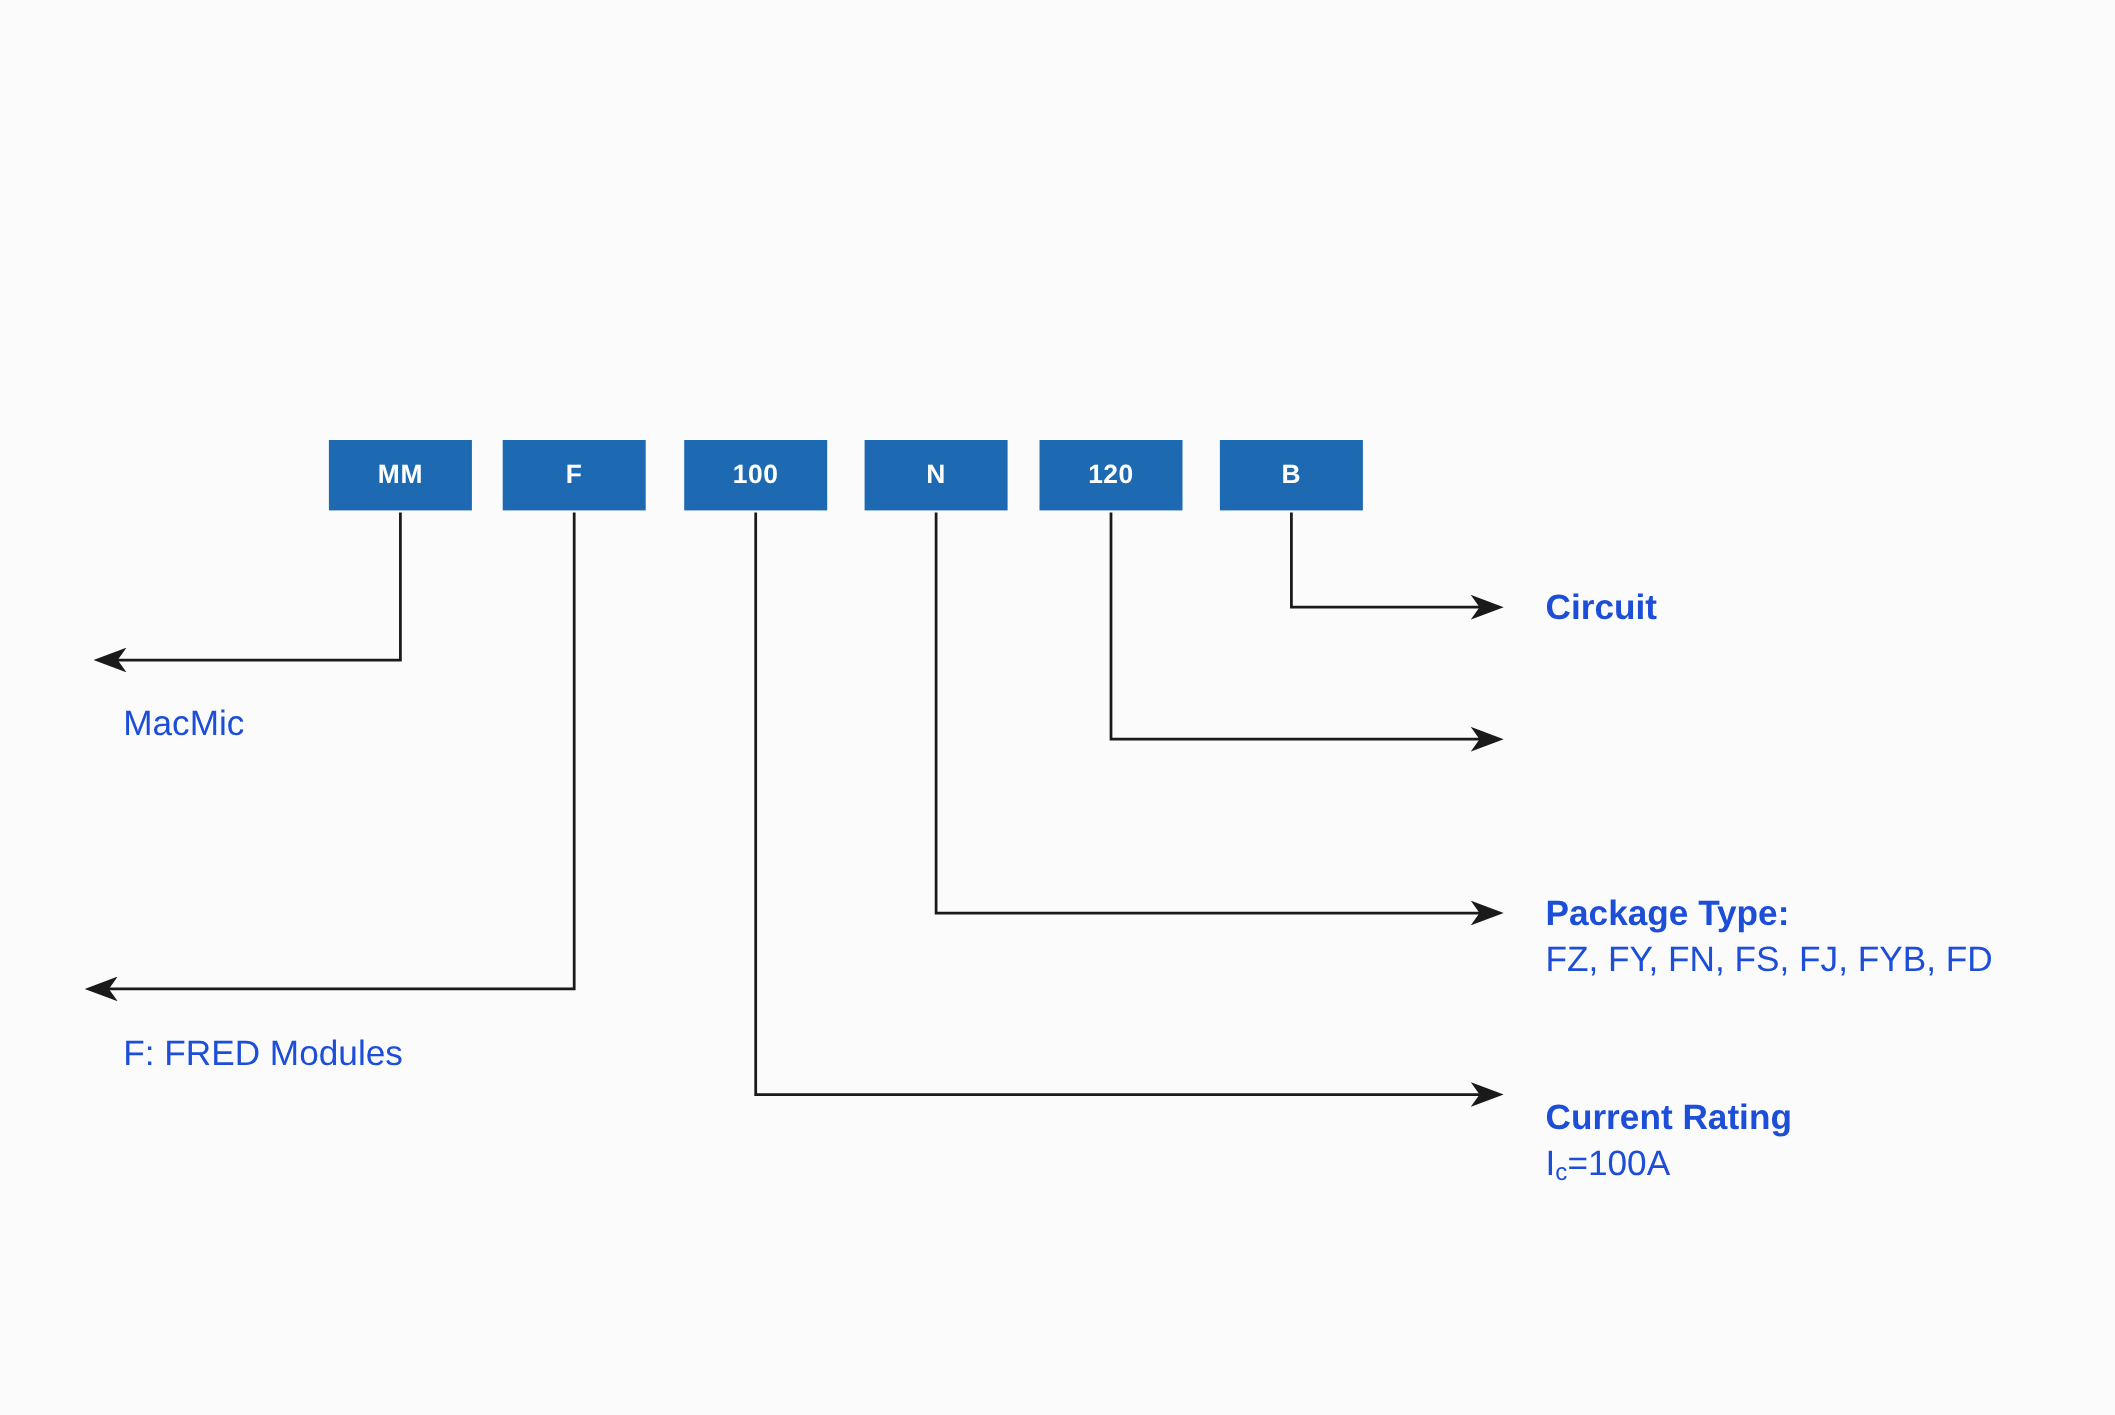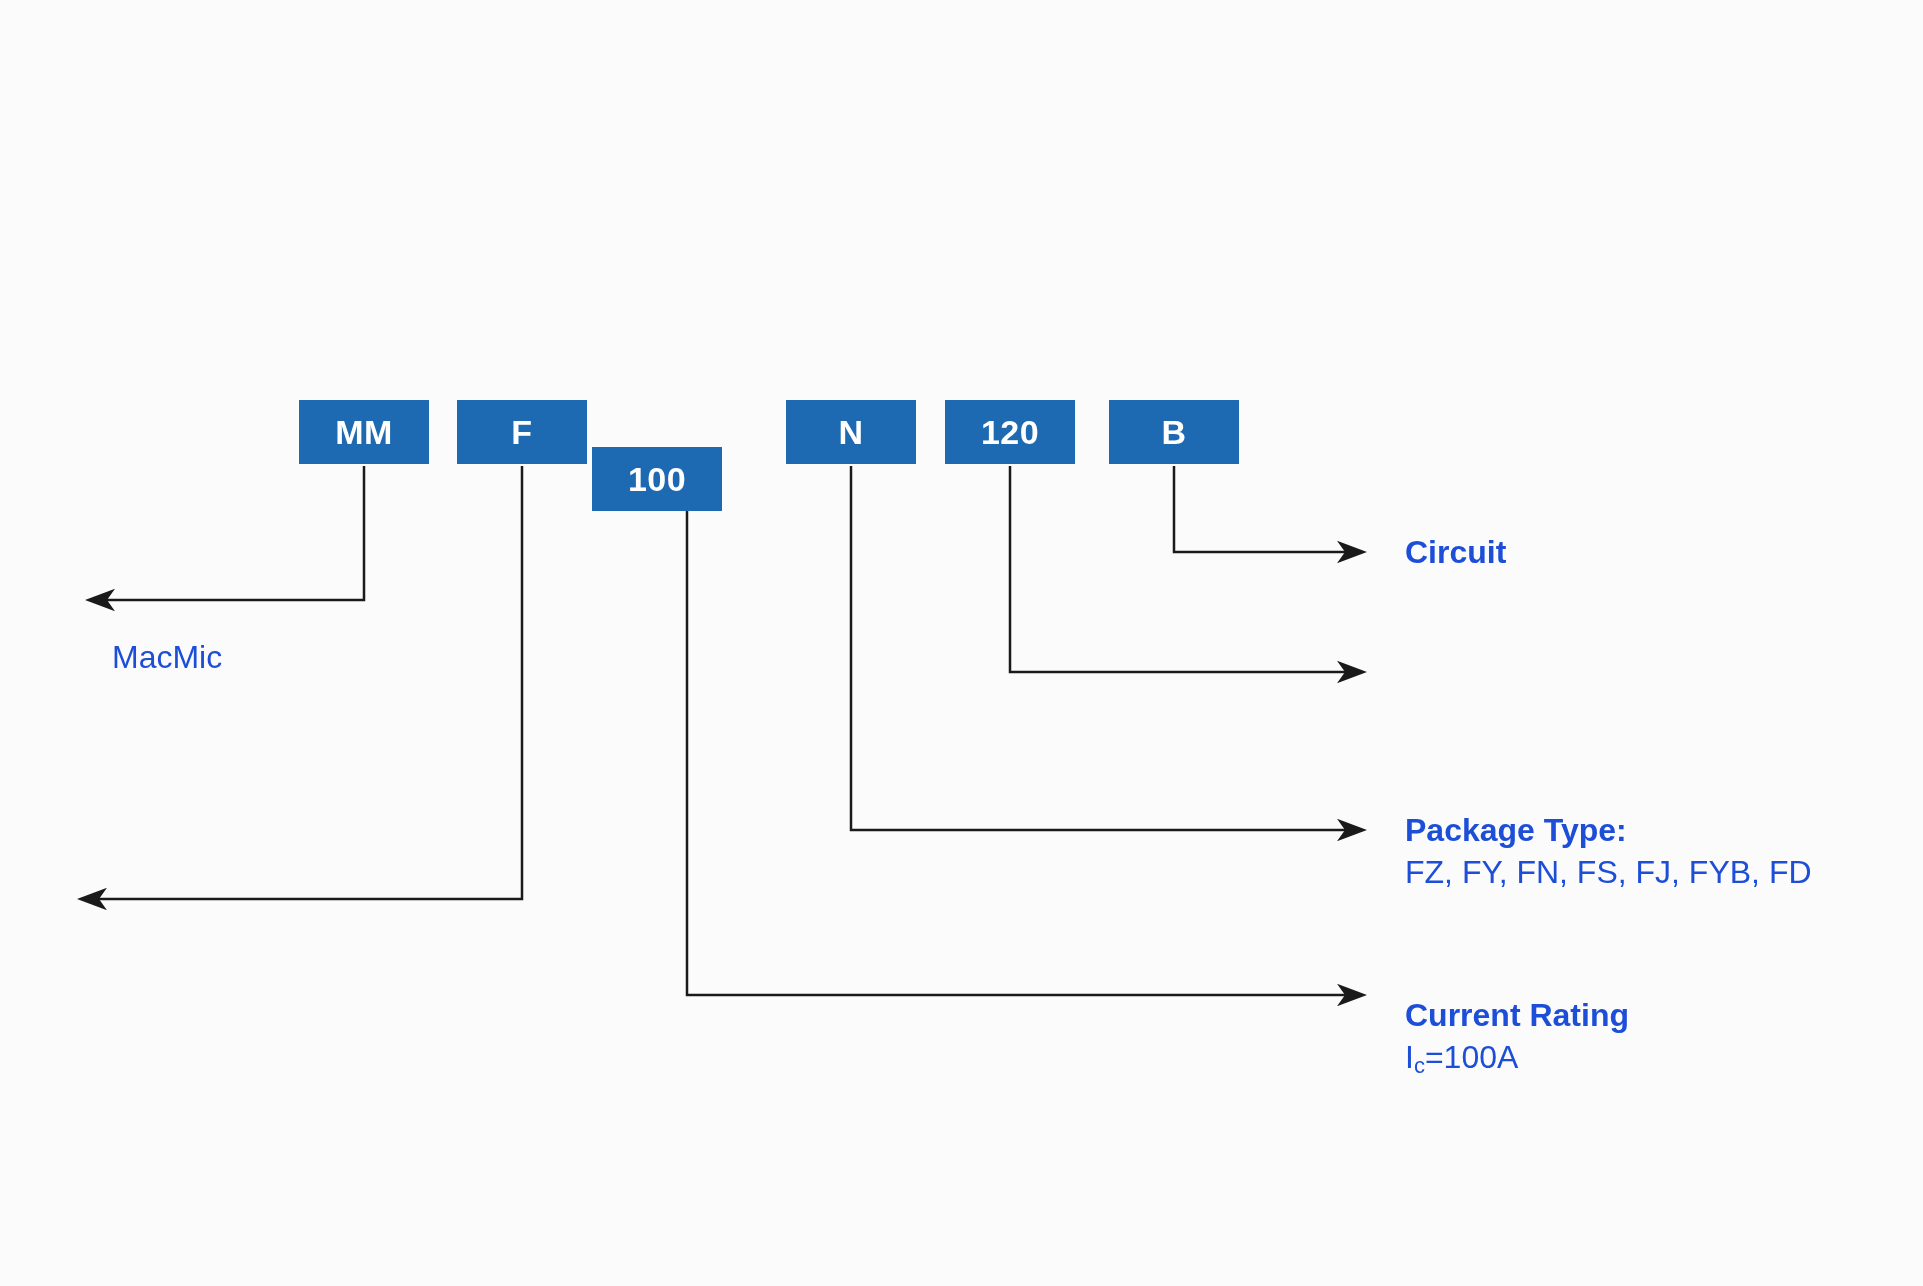--- a/index.html
+++ b/index.html
@@ -23,21 +23,21 @@
     height: 1286px;
     pointer-events: none;
   }
   .seg {
     position: absolute;
     top: 400px;
     width: 130px;
     height: 64px;
     background: #1e6ab2;
     color: #ffffff;
-    font-size: 34px;
+    font-size: 24px;
     font-weight: bold;
     display: flex;
     align-items: center;
     justify-content: center;
     letter-spacing: 0.5px;
   }
   .lbl {
     position: absolute;
     color: #1d4ed8;
     font-size: 32px;
@@ -72,27 +72,28 @@
 
     <polyline points="851,466 851,830 1362,830" fill="none" stroke="#1a1a1a" stroke-width="2.5" marker-end="url(#arrow)"></polyline>
 
     <polyline points="1010,466 1010,672 1362,672" fill="none" stroke="#1a1a1a" stroke-width="2.5" marker-end="url(#arrow)"></polyline>
 
     <polyline points="1174,466 1174,552 1362,552" fill="none" stroke="#1a1a1a" stroke-width="2.5" marker-end="url(#arrow)"></polyline>
   </svg>
 
   <div class="seg" style="left:299px;">MM</div>
   <div class="seg" style="left:457px;">F</div>
-  <div class="seg" style="left:592px;margin-top:47px;">100</div>
+  <div class="seg" style="left:622px;">100</div>
   <div class="seg" style="left:786px;">N</div>
   <div class="seg" style="left:945px;">120</div>
   <div class="seg" style="left:1109px;">B</div>
 
   <div class="lbl" style="left:112px; top:636px;">MacMic</div>
 
+  <div class="lbl" style="left:112px; top:936px;">F: FRED Modules</div>
 
   <div class="lbl" style="left:1405px; top:531px;">
     <div class="title-bold">Circuit</div>
   </div>
 
 
   <div class="lbl" style="left:1405px; top:809px;">
     <div class="title-bold">Package Type:</div>
     <div>FZ, FY, FN, FS, FJ, FYB, FD</div>
   </div>

